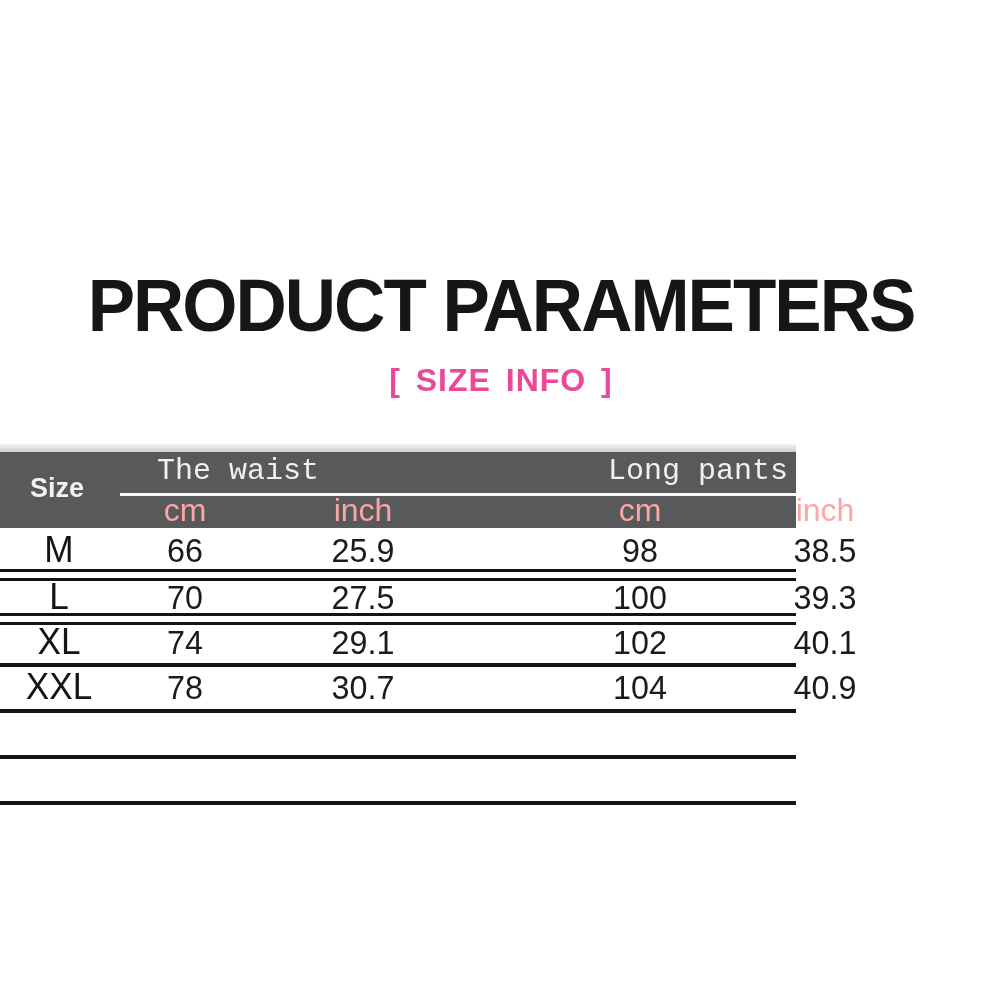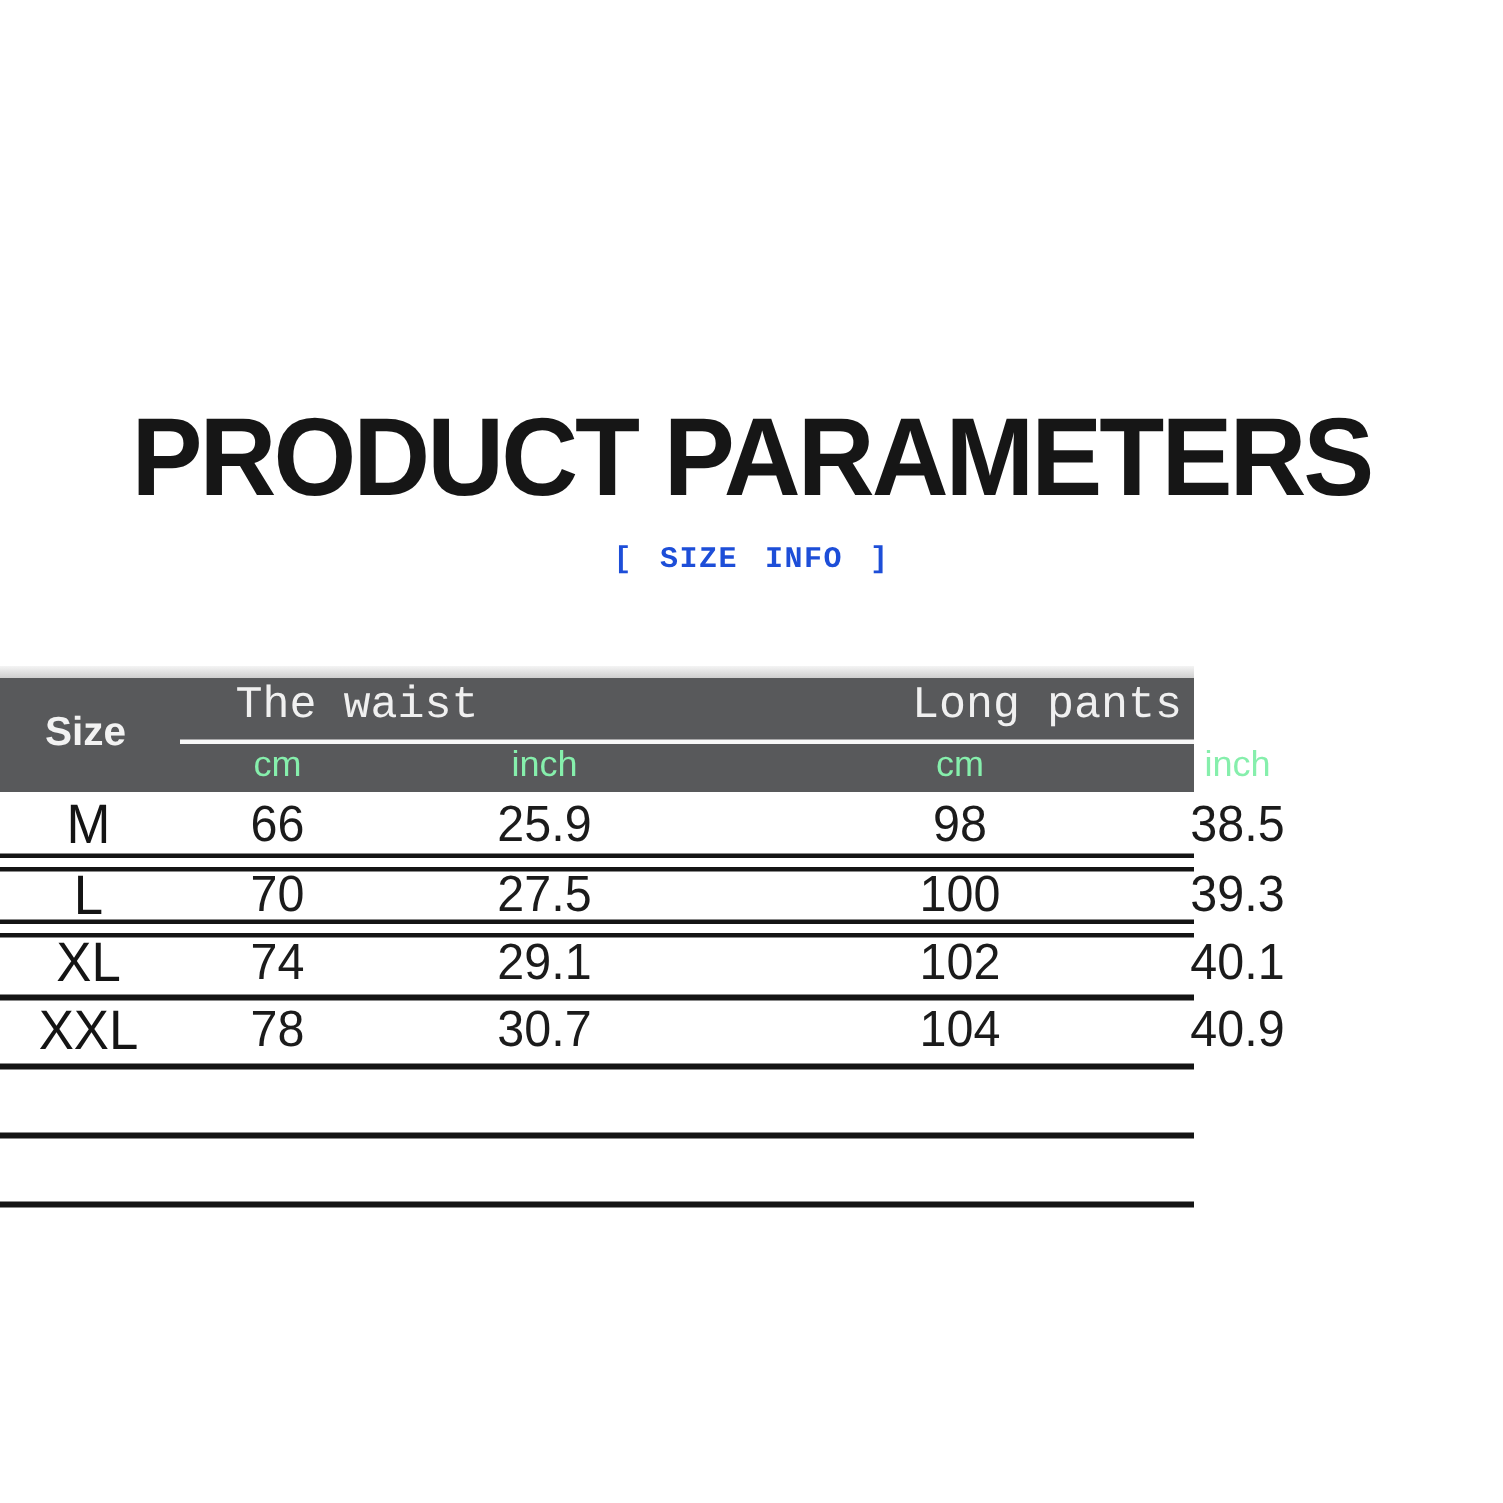--- a/index.html
+++ b/index.html
@@ -28,26 +28,25 @@
     transform: scaleY(1.04);
     white-space: nowrap;
   }
   .subtitle {
     position: absolute;
     top: 362px;
     left: 0;
     width: 100%;
     text-align: center;
     font-weight: 700;
-    font-size: 20px;
+    font-size: 32px;
     letter-spacing: 1px;
     word-spacing: 5px;
-    color: #1d4ed8;
+    color: #ec4899;
     white-space: nowrap;
-    font-family: Liberation Mono, monospace;
   }
 
   
   .size-table {
     position: absolute;
     top: 452px;
     left: 0;
     width: 796px;
     height: 355px;
   }
@@ -76,21 +75,21 @@
   .g1 { left: 238px; }
   .g2 { left: 698px; }
   .band-rule {
     position: absolute;
     left: 120px; right: 0;
     top: 41px; height: 3px;
     background: #f7f7f7;
   }
   .hdr-sub {
     top: 58px;
-    font-size: 24px; font-weight: 400; color: #86efac;
+    font-size: 32px; font-weight: 400; color: #fca5a5;
   }
   .s1 { left: 185px; }
   .s2 { left: 363px; }
   .s3 { left: 640px; }
   .s4 { left: 825px; }
 
   .trow { position: absolute; left: 0; width: 100%; height: 0; }
   .trow span {
     position: absolute;
     transform: translate(-50%, -50%) scaleX(0.95);

